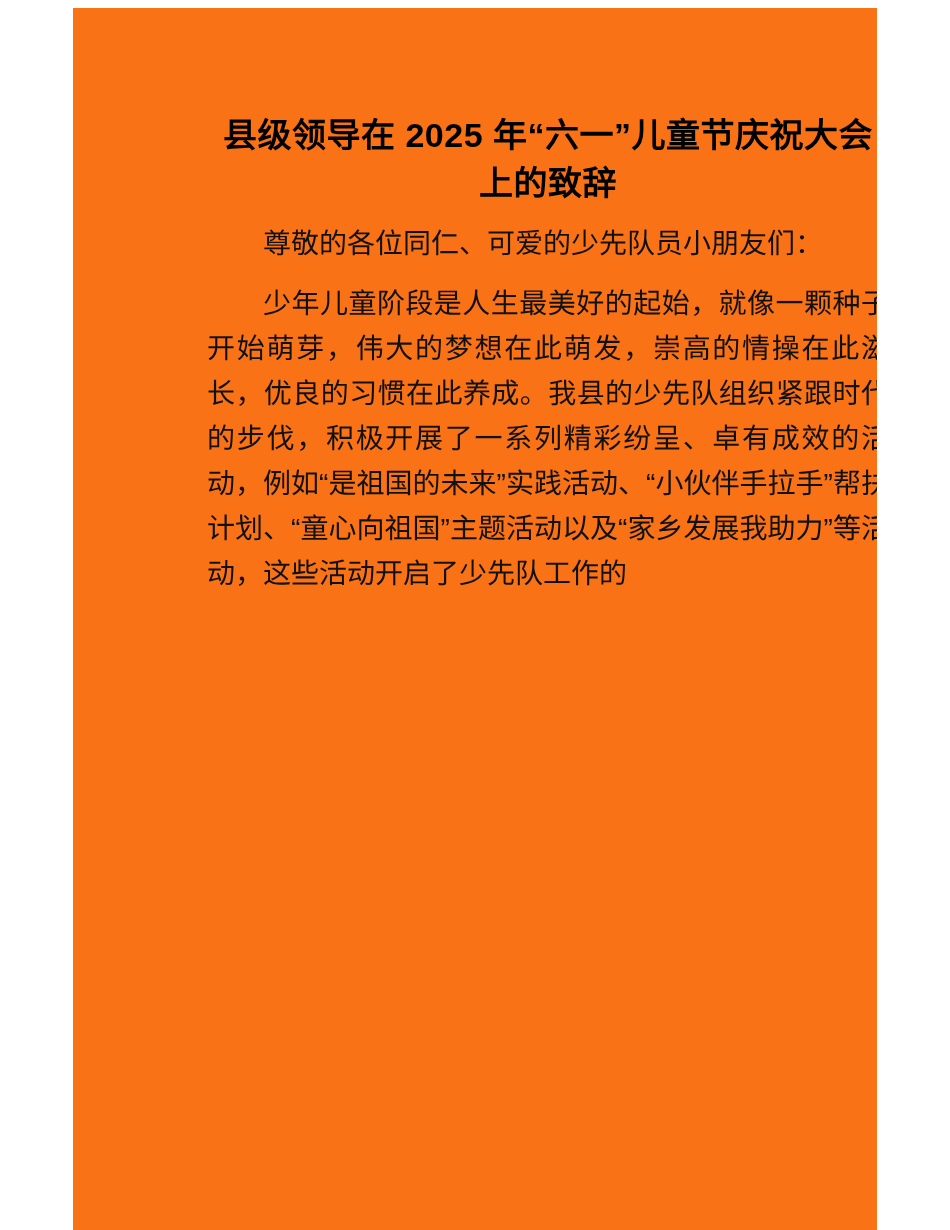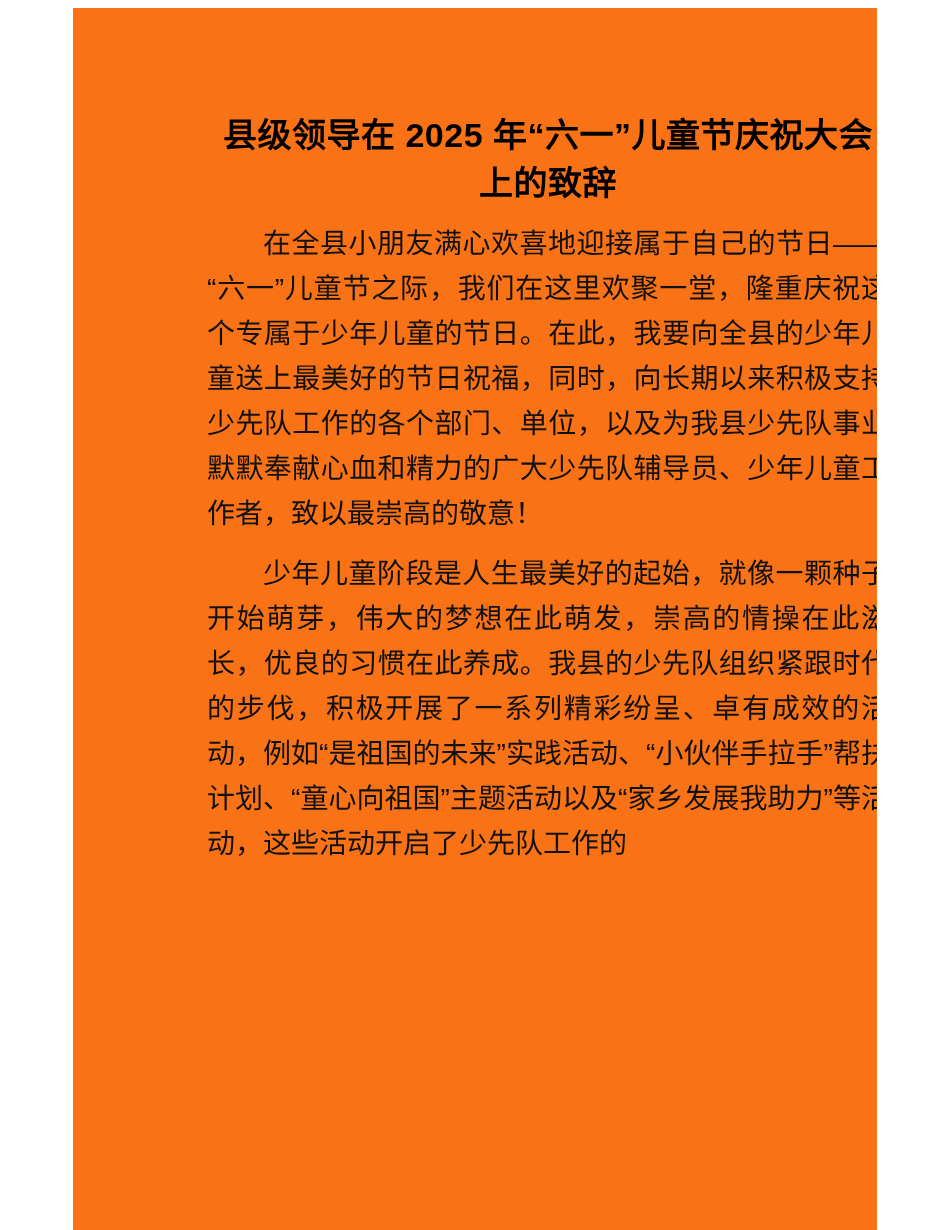--- a/index.html
+++ b/index.html
@@ -62,21 +62,21 @@
 </style>
 </head>
 <body>
 
 <div class="page">
 
   <div class="doc-body">
 
     <h1 class="doc-title">县级领导在 2025 年“六一”儿童节庆祝大会上的致辞</h1>
 
+    <p class="doc-paragraph salutation">尊敬的各位同仁、可爱的少先队员小朋友们：</p>
 
-    <p class="doc-paragraph">在全县小朋友满心欢喜地迎接属于自己的节日——“六一”儿童节之际，我们在这里欢聚一堂，隆重庆祝这个专属于少年儿童的节日。在此，我要向全县的少年儿童送上最美好的节日祝福，同时，向长期以来积极支持少先队工作的各个部门、单位，以及为我县少先队事业默默奉献心血和精力的广大少先队辅导员、少年儿童工作者，致以最崇高的敬意！</p>
 
 
     <p class="doc-paragraph">少年儿童阶段是人生最美好的起始，就像一颗种子开始萌芽，伟大的梦想在此萌发，崇高的情操在此滋长，优良的习惯在此养成。我县的少先队组织紧跟时代的步伐，积极开展了一系列精彩纷呈、卓有成效的活动，例如“是祖国的未来”实践活动、“小伙伴手拉手”帮扶计划、“童心向祖国”主题活动以及“家乡发展我助力”等活动，这些活动开启了少先队工作的</p>
 
   </div>
 
 </div>
 
 </body></html>

